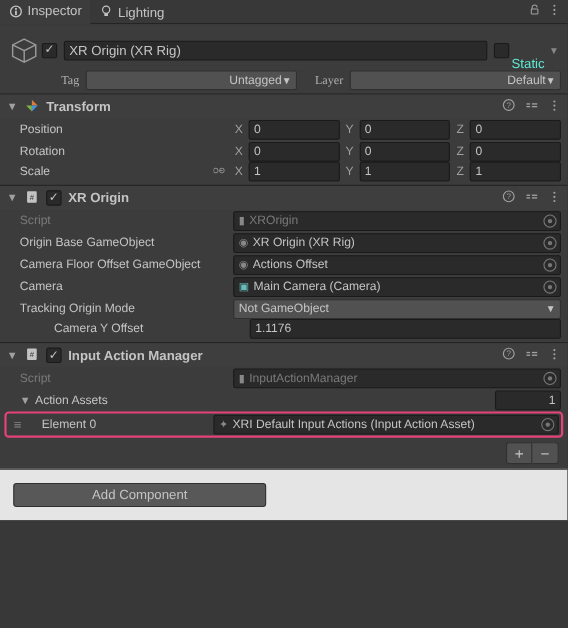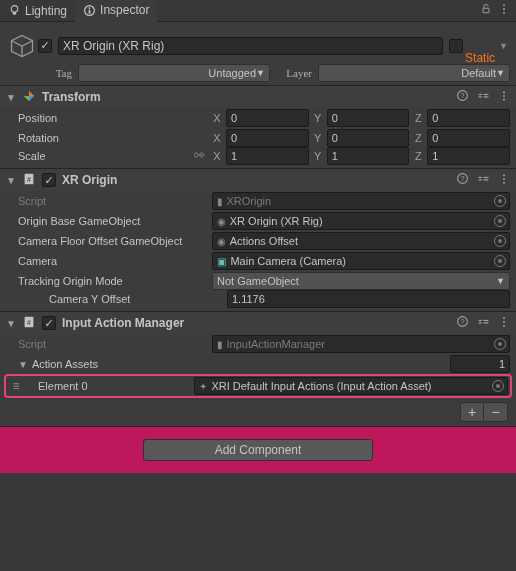--- a/index.html
+++ b/index.html
@@ -42,55 +42,55 @@
   
   .highlight-box { border:2px solid #e6427a; border-radius:4px; margin:0 4px; padding:2px 2px; display:flex; align-items:center; height:24px; }
   .highlight-box .drag-handle { width:16px; color:#888; text-align:center; cursor:grab;}
   .highlight-box .el-label { width:170px; font-size:11px; padding-left:14px;}
   
   .list-buttons { display:flex; justify-content:flex-end; padding:4px 8px; gap:0; }
   .list-btn { width:24px; height:20px; background:#515151; border:1px solid #303030; display:flex; align-items:center; justify-content:center; cursor:pointer; font-size:14px; color:#c4c4c4;}
   .list-btn:first-child{border-radius:3px 0 0 3px;}
   .list-btn:last-child{border-radius:0 3px 3px 0; border-left:none;}
   
-  .add-comp-row { display:flex; justify-content:center; padding:12px 12px; border-top:1px solid #232323; background:#be185d;}
+  .add-comp-row { display:flex; justify-content:flex-start; padding:12px 12px; border-top:1px solid #232323; background:#e5e5e5;}
   .add-comp-btn { width:230px; height:22px; background:#585858; border:1px solid #303030; border-radius:3px; display:flex; align-items:center; justify-content:center; cursor:pointer; font-size:12px;}
   
   .lower-bg { flex:1; background:#383838;}
   .container { display:flex; flex-direction:column; height:571px;}
   .svg-icon{display:inline-flex;}
   .disabled-text{color:#7a7a7a;}
   .link-icon { color:#888; font-size:11px; padding-right:4px;}
   .nooverflow{white-space:nowrap; overflow:hidden; text-overflow:ellipsis;text-align:center;}
 </style>
 </head>
 <body>
 
 <div class="container">
 
   <div class="tab-bar">
-    <div class="tab">
-      <span class="svg-icon">
-        <svg width="13" height="13" viewBox="0 0 16 16">
-            <circle cx="8" cy="6" r="4" fill="none" stroke="#c4c4c4" stroke-width="1.3"></circle>
-            <rect x="6" y="10" width="4" height="3" fill="#c4c4c4"></rect>
-          </svg>
-      </span>
-      <span>Lighting</span>
-    </div>
     <div class="tab active">
       <span class="svg-icon">
         <svg width="13" height="13" viewBox="0 0 16 16">
             <circle cx="8" cy="8" r="6" fill="none" stroke="#c4c4c4" stroke-width="1.5"></circle>
             <rect x="7" y="4" width="2" height="2" fill="#c4c4c4"></rect>
             <rect x="7" y="7" width="2" height="5" fill="#c4c4c4"></rect>
           </svg>
       </span>
       <span>Inspector</span>
     </div>
+    <div class="tab">
+      <span class="svg-icon">
+        <svg width="13" height="13" viewBox="0 0 16 16">
+            <circle cx="8" cy="6" r="4" fill="none" stroke="#c4c4c4" stroke-width="1.3"></circle>
+            <rect x="6" y="10" width="4" height="3" fill="#c4c4c4"></rect>
+          </svg>
+      </span>
+      <span>Lighting</span>
+    </div>
     <div class="tab-spacer"></div>
     <div class="tab-icons">
       <span style="cursor:pointer;">
         <svg width="12" height="12" viewBox="0 0 16 16">
             <rect x="4" y="7" width="8" height="6" rx="1" fill="none" stroke="#a0a0a0" stroke-width="1.3"></rect>
             <path d="M5 7 V5 a3 3 0 0 1 6 0" fill="none" stroke="#a0a0a0" stroke-width="1.3"></path>
           </svg>
       </span>
       <span style="cursor:pointer;">
         <svg width="12" height="12" viewBox="0 0 16 16">
@@ -110,21 +110,21 @@
         </svg>
     </div>
     <div style="flex:1; display:flex; flex-direction:column; gap:2px;">
       <div style="display:flex; align-items:center; gap:6px;">
         <div class="checkbox checked"></div>
         <div class="name-field">
             <span class="nooverflow">XR Origin (XR Rig)</span>
           </div>
         <div class="static-group">
           <div class="checkbox"></div>
-          <span style="color:#f97316;margin-top:25px;">Static</span>
+          <span style="color:#5eead4;margin-top:25px;">Static</span>
           <span style="color:#888; font-size:9px; padding:0 2px; cursor:pointer;">▼</span>
         </div>
       </div>
     </div>
   </div>
 
   <div class="tag-layer-row">
     <span class="tl-label">Tag</span>
     <div class="dropdown">
       <span>Untagged</span>

